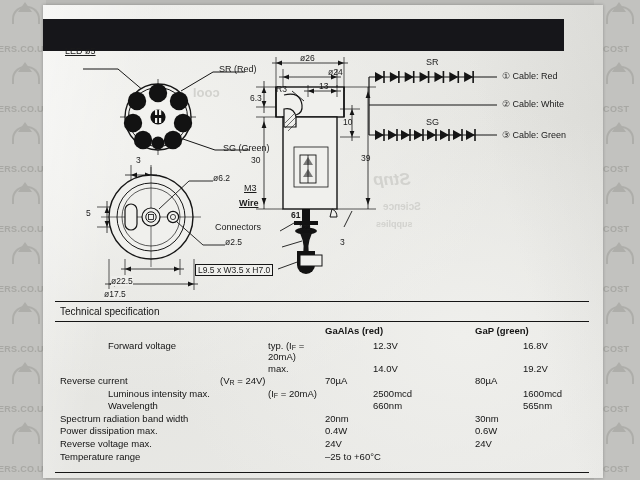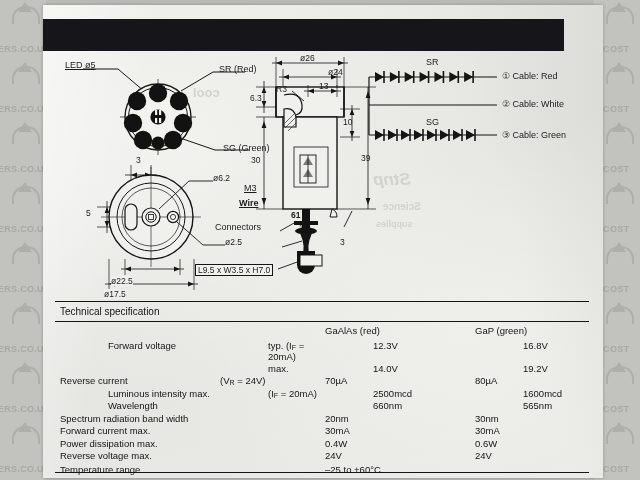--- a/index.html
+++ b/index.html
@@ -92,21 +92,21 @@
   .spec-table{
     position:absolute;left:5px;top:23px;right:4px;
     border-collapse:collapse;font-size:9.5px;color:#141414;
     table-layout:fixed;width:525px;
   }
   .spec-table td{padding:0 0 1px 0;vertical-align:top;line-height:11.5px;}
   .c-param{width:160px;}
   .c-cond{width:105px;}
   .c-red{width:150px;}
   .c-green{width:110px;}
-  .hdr td{padding-bottom:4px;font-weight:normal;}
+  .hdr td{padding-bottom:4px;font-weight:bold;}
   .tight td{line-height:10.5px;padding-left:48px;}
   .temp-row td{padding-top:1px;}
   .temp-val{text-align:left;padding-left:38px;}
   sub{font-size:7px;vertical-align:baseline;position:relative;top:1px;}
 </style>
 </head>
 <body>
 
 <div class="wm-col left" id="wm-left">
     <div class="wm-tile">
@@ -213,21 +213,21 @@
       <circle cx="95" cy="88" r="6.5"></circle>
     </g>
     <g fill="#f2f2ef">
       <rect x="92" y="55" width="2.2" height="5"></rect>
       <rect x="96" y="55" width="2.2" height="5"></rect>
       <rect x="92" y="63" width="2.2" height="5"></rect>
       <rect x="96" y="63" width="2.2" height="5"></rect>
     </g>
   </svg>
 
-  <div class="lbl u" style="left:22px;top:55px;">LED ø5</div>
+  <div class="lbl u" style="left:22px;top:41px;">LED ø5</div>
   <div class="lbl" style="left:176px;top:59px;">SR (Red)</div>
   <div class="lbl" style="left:180px;top:138px;">SG (Green)</div>
 
   <svg style="position:absolute;left:20px;top:140px;" width="210" height="150">
 
     <line x1="68" y1="20" x2="68" y2="48" stroke="#151515" stroke-width=".7"></line>
     <line x1="88" y1="20" x2="88" y2="40" stroke="#151515" stroke-width=".7"></line>
     <line x1="62" y1="30" x2="94" y2="30" stroke="#151515" stroke-width=".8"></line>
     <path d="M68,30 l6,-2.4 v4.8 z" fill="#151515"></path>
     <path d="M88,30 l-6,-2.4 v4.8 z" fill="#151515"></path>
@@ -481,26 +481,20 @@
             <td>660nm</td>
             <td>565nm</td>
           </tr>
           <tr class="">
             <td>Spectrum radiation band width</td>
             <td></td>
             <td>20nm</td>
             <td>30nm</td>
           </tr>
           <tr class="">
-            <td>Forward current max.</td>
-            <td></td>
-            <td>30mA</td>
-            <td>30mA</td>
-          </tr>
-          <tr class="">
             <td>Power dissipation max.</td>
             <td></td>
             <td>0.4W</td>
             <td>0.6W</td>
           </tr>
           <tr class="">
             <td>Reverse voltage max.</td>
             <td></td>
             <td>24V</td>
             <td>24V</td>

